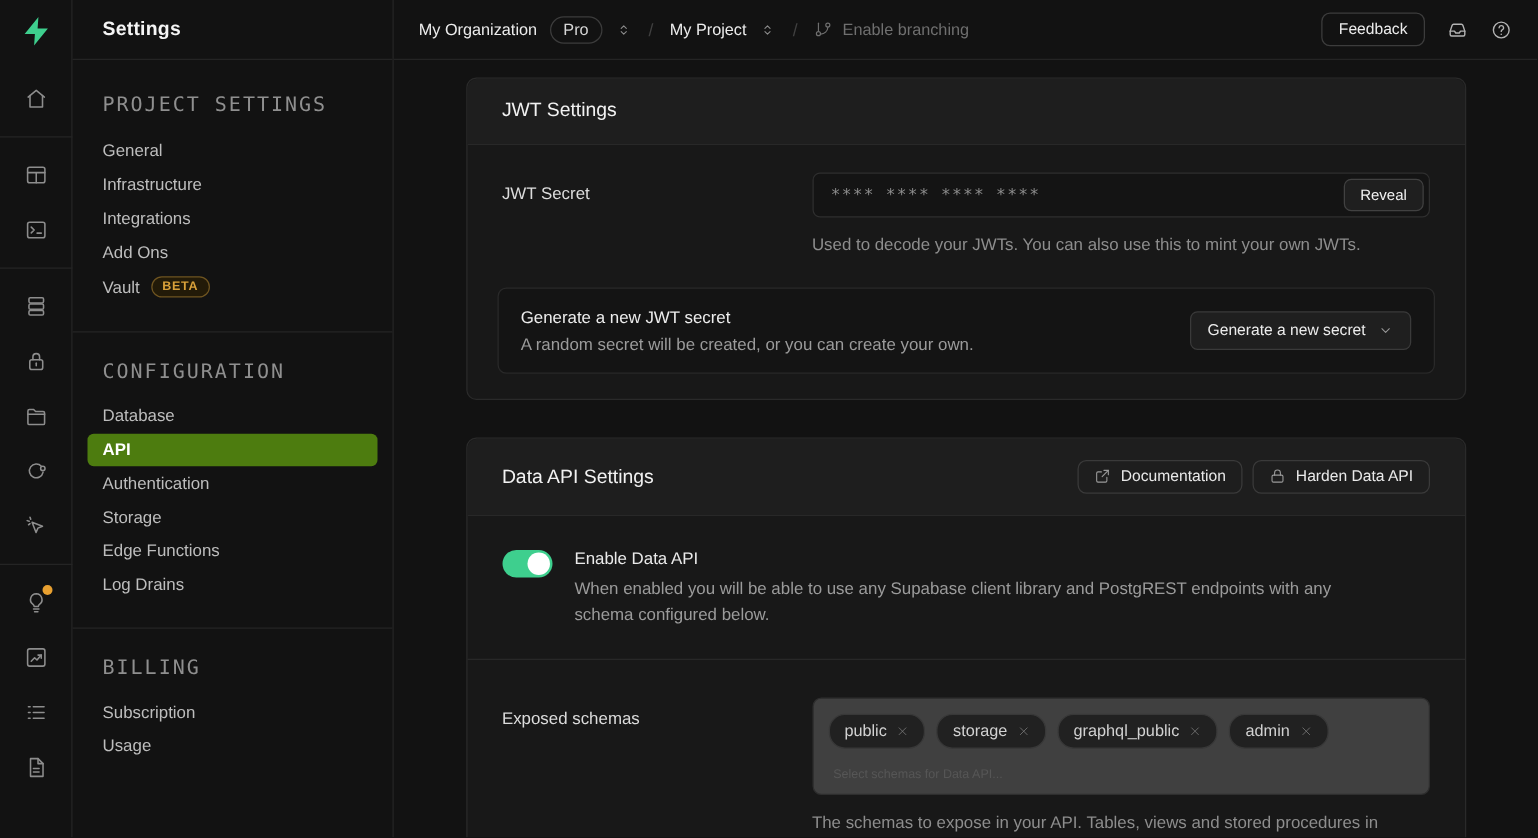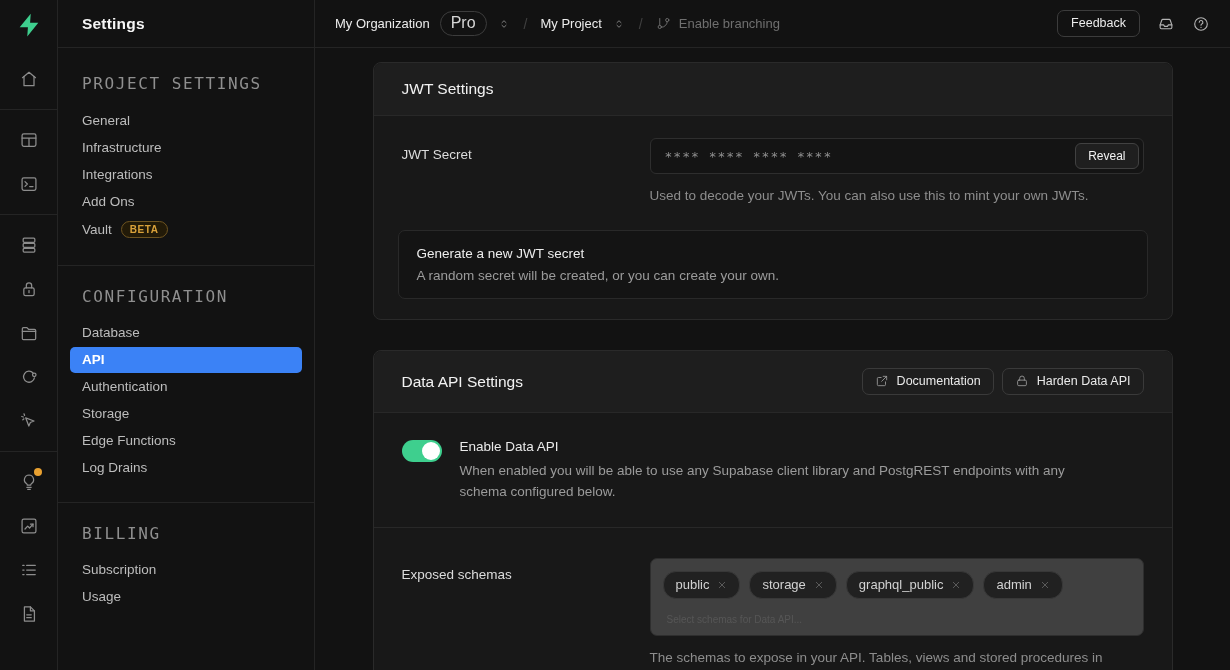--- a/index.html
+++ b/index.html
@@ -25,33 +25,33 @@
 
   
   .sidebar { width:257px; flex-shrink:0; border-right:1px solid #242424; display:flex; flex-direction:column; }
   .sb-header { height:48px; flex-shrink:0; border-bottom:1px solid #242424; display:flex; align-items:center; padding:0 24px; }
   .sb-title { font-size:15.5px; font-weight:600; color:#f5f5f5; letter-spacing:.2px; }
   .sb-body { padding:26px 12px 0; }
   .sb-heading { font-family:"DejaVu Sans Mono", monospace; font-size:16px; letter-spacing:1.6px;
                 color:#8f8f8f; margin:0 12px 14px; }
   .sb-item { padding:5.5px 12px; margin-bottom:1px; border-radius:5px; color:#bdbdbd; cursor:pointer;
              display:flex; align-items:center; }
-  .sb-item.active { background:#3b82f6; color:#ffffff; font-weight:700; }
+  .sb-item.active { background:#4d7c0f; color:#ffffff; font-weight:700; }
   .sb-sep { border-top:1px solid #242424; margin:21px -12px; }
   .beta { margin-left:9px; font-size:10px; font-weight:600; letter-spacing:.6px;
           border:1px solid #6e5420; border-radius:999px; padding:2px 8px 2.5px; background:#221a08; }
 
   
   .main { flex:1; display:flex; flex-direction:column; min-width:0;justify-content:center; }
   .topbar { height:48px; flex-shrink:0; border-bottom:1px solid #242424;
             display:flex; align-items:center; padding:0 20px 0 20px; }
   .crumbs { display:flex; align-items:center; gap:10px; font-size:13px; }
   .crumb-name { color:#ececec; font-weight:500; cursor:pointer; }
   .pill-badge { border:1px solid #3c3c3c; border-radius:999px; padding:2px 10px 3px;
-                font-size:16px; color:#d6d6d6; cursor:pointer; }
+                font-size:13px; color:#d6d6d6; cursor:pointer; }
   .updown { color:#8c8c8c; cursor:pointer; } .updown svg { width:14px; height:14px; }
   .slash { color:#404040; font-size:14px; margin:0 3px; }
   .branch-link { display:flex; align-items:center; gap:8px; color:#6f6f6f; cursor:pointer; }
   .branch-link svg { width:15px; height:15px; }
   .spacer { flex:1; }
   .feedback-btn { border:1px solid #3c3c3c; background:transparent; border-radius:7px;
                   padding:5px 13px 6px; font-size:12.5px; color:#ececec; cursor:pointer;
                   font-family:inherit; }
   .topbar-ic { color:#b3b3b3; margin-left:17px; cursor:pointer; }
   .topbar-ic svg { width:18px; height:18px; }
@@ -317,20 +317,26 @@
             <button class="reveal-btn">Reveal</button>
           </div>
           <div class="help">Used to decode your JWTs. You can also use this to mint your own JWTs.</div>
         </div>
       </div>
       <div class="inner-panel">
         <div>
           <div class="inner-title">Generate a new JWT secret</div>
           <div class="inner-desc">A random secret will be created, or you can create your own.</div>
         </div>
+        <button class="gen-btn">
+          <span>Generate a new secret</span>
+          <svg class="ic" viewBox="0 0 24 24">
+              <path d="M6.5 9.2 12 14.7l5.5-5.5"></path>
+            </svg>
+        </button>
       </div>
     </section>
 
     <section class="card">
       <div class="card-header">
         <div class="card-title">Data API Settings</div>
         <div class="hdr-actions">
           <button class="hdr-btn">
             <svg class="ic" viewBox="0 0 24 24">
                 <path d="M18 13.5v4.7a1.8 1.8 0 0 1-1.8 1.8H5.8A1.8 1.8 0 0 1 4 18.2V7.8A1.8 1.8 0 0 1 5.8 6h4.7"></path>

